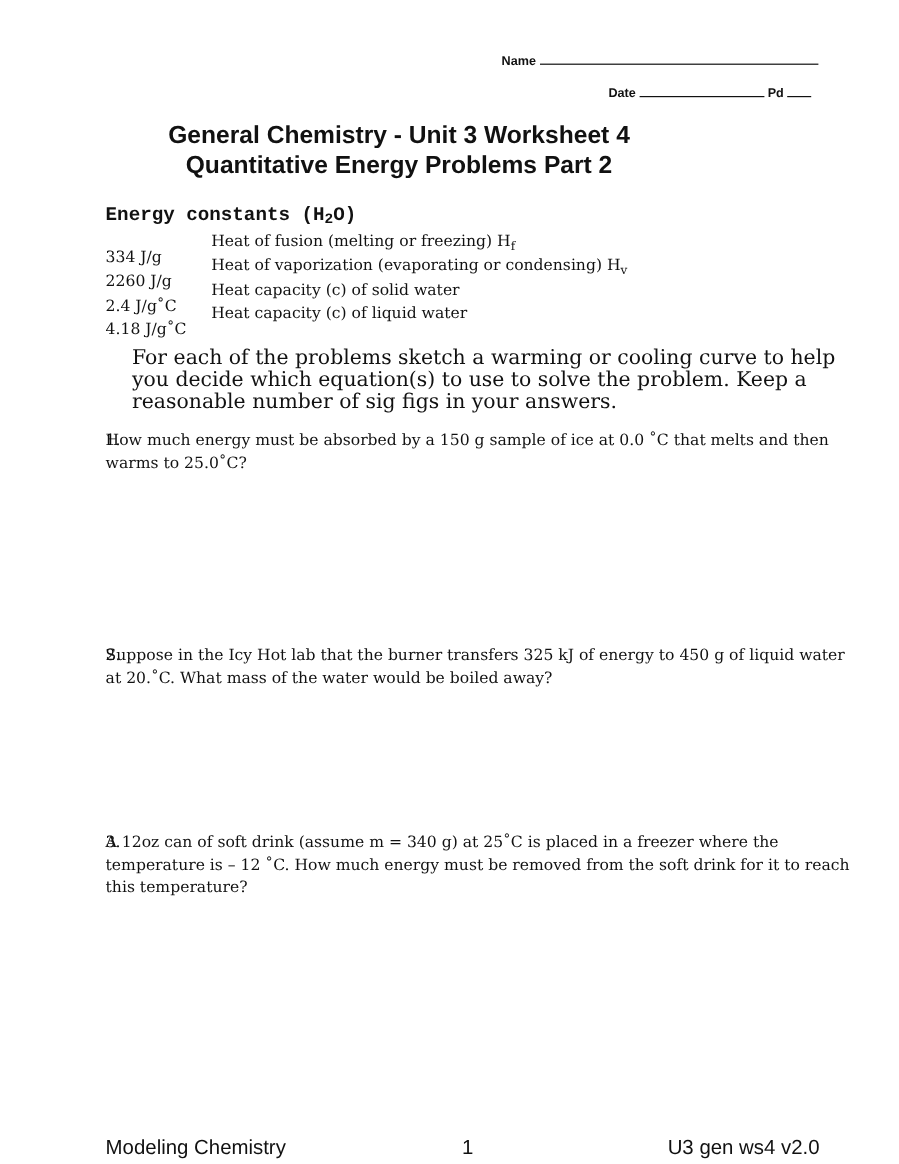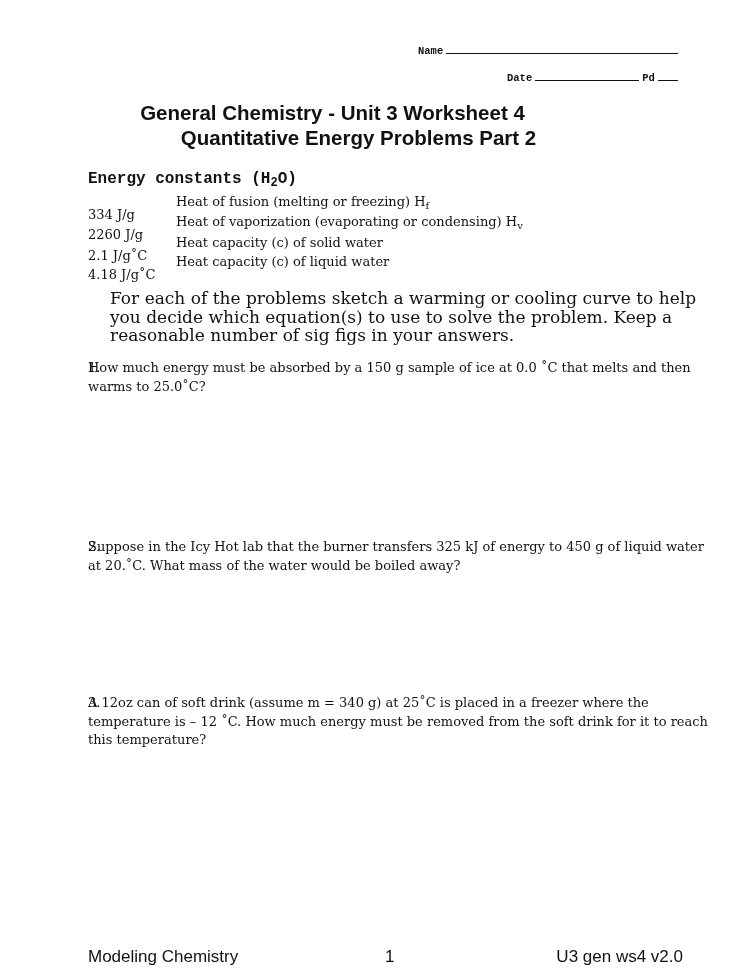--- a/index.html
+++ b/index.html
@@ -1,28 +1,28 @@
 <!DOCTYPE html>
 <html><head>
 <meta charset="utf-8">
 <style>
   html, body { margin: 0; padding: 0; background: #ffffff; }
   body { width: 749px; height: 970px; position: relative; overflow: hidden; color: #111; }
 
-  .header-line { position: absolute; font-family: Liberation Mono, monospace; font-weight: bold; font-size: 10.5px; text-align: right; }
+  .header-line { position: absolute; font-family: Liberation Sans, sans-serif; font-weight: bold; font-size: 10.5px; text-align: right; }
   .blank { display: inline-block; border-bottom: 1.2px solid #111; vertical-align: baseline; height: 9px; }
   #name-row { left: 418px; top: 44px; }
   #name-row .blank { width: 232px; margin-left: 3px; }
   #date-row { left: 507px; top: 71px; }
   #date-row .blank.date { width: 104px; margin-left: 3px; margin-right: 3px; }
   #date-row .blank.pd { width: 20px; margin-left: 3px; }
 
   .title { position: absolute; left: 0; width: 665px; text-align: center; font-family: "Liberation Sans", sans-serif; font-weight: bold; font-size: 20.5px; line-height: 25px; }
   #title1 { top: 100px; }
-  #title2 { top: 125px; padding-left: 26px; }
+  #title2 { top: 125px; }
 
   #constants-heading { position: absolute; left: 88px; top: 170px; font-family: Liberation Mono, monospace; font-weight: bold; font-size: 16px; }
   #constants-heading sub { font-size: 12px; vertical-align: -3px; }
 
   .const-row { position: absolute; left: 88px; font-family: "DejaVu Serif", serif; font-size: 13px; }
   .const-row .val { position: absolute; left: 0; white-space: nowrap; margin-top: 13px; }
   .const-row .desc { position: absolute; left: 88px; white-space: nowrap; text-align: right; }
   .const-row .desc sub { font-size: 10px; vertical-align: -3px; }
 
   .para { position: absolute; font-family: "DejaVu Serif", serif; font-size: 17px; line-height: 18.5px; }
@@ -57,21 +57,21 @@
 
 <div class="const-row" style="top:194px;">
   <span class="val">334 J/g</span>
   <span class="desc"><span>Heat of fusion (melting or freezing) H</span><sub>f</sub></span>
 </div>
 <div class="const-row" style="top:214px;">
   <span class="val">2260 J/g</span>
   <span class="desc"><span>Heat of vaporization (evaporating or condensing) H</span><sub>v</sub></span>
 </div>
 <div class="const-row" style="top:235px;">
-  <span class="val">2.1 J/g˚C</span>
+  <span class="val">2.4 J/g˚C</span>
   <span class="desc">Heat capacity (c) of solid water</span>
 </div>
 <div class="const-row" style="top:254px;">
   <span class="val">4.18 J/g˚C</span>
   <span class="desc">Heat capacity (c) of liquid water</span>
 </div>
 
 <div class="para" id="instructions">For each of the problems sketch a warming or cooling curve to help you decide which equation(s) to use to solve the problem. Keep a reasonable number of sig figs in your answers.</div>
 
 <div class="problem" id="problem1">

